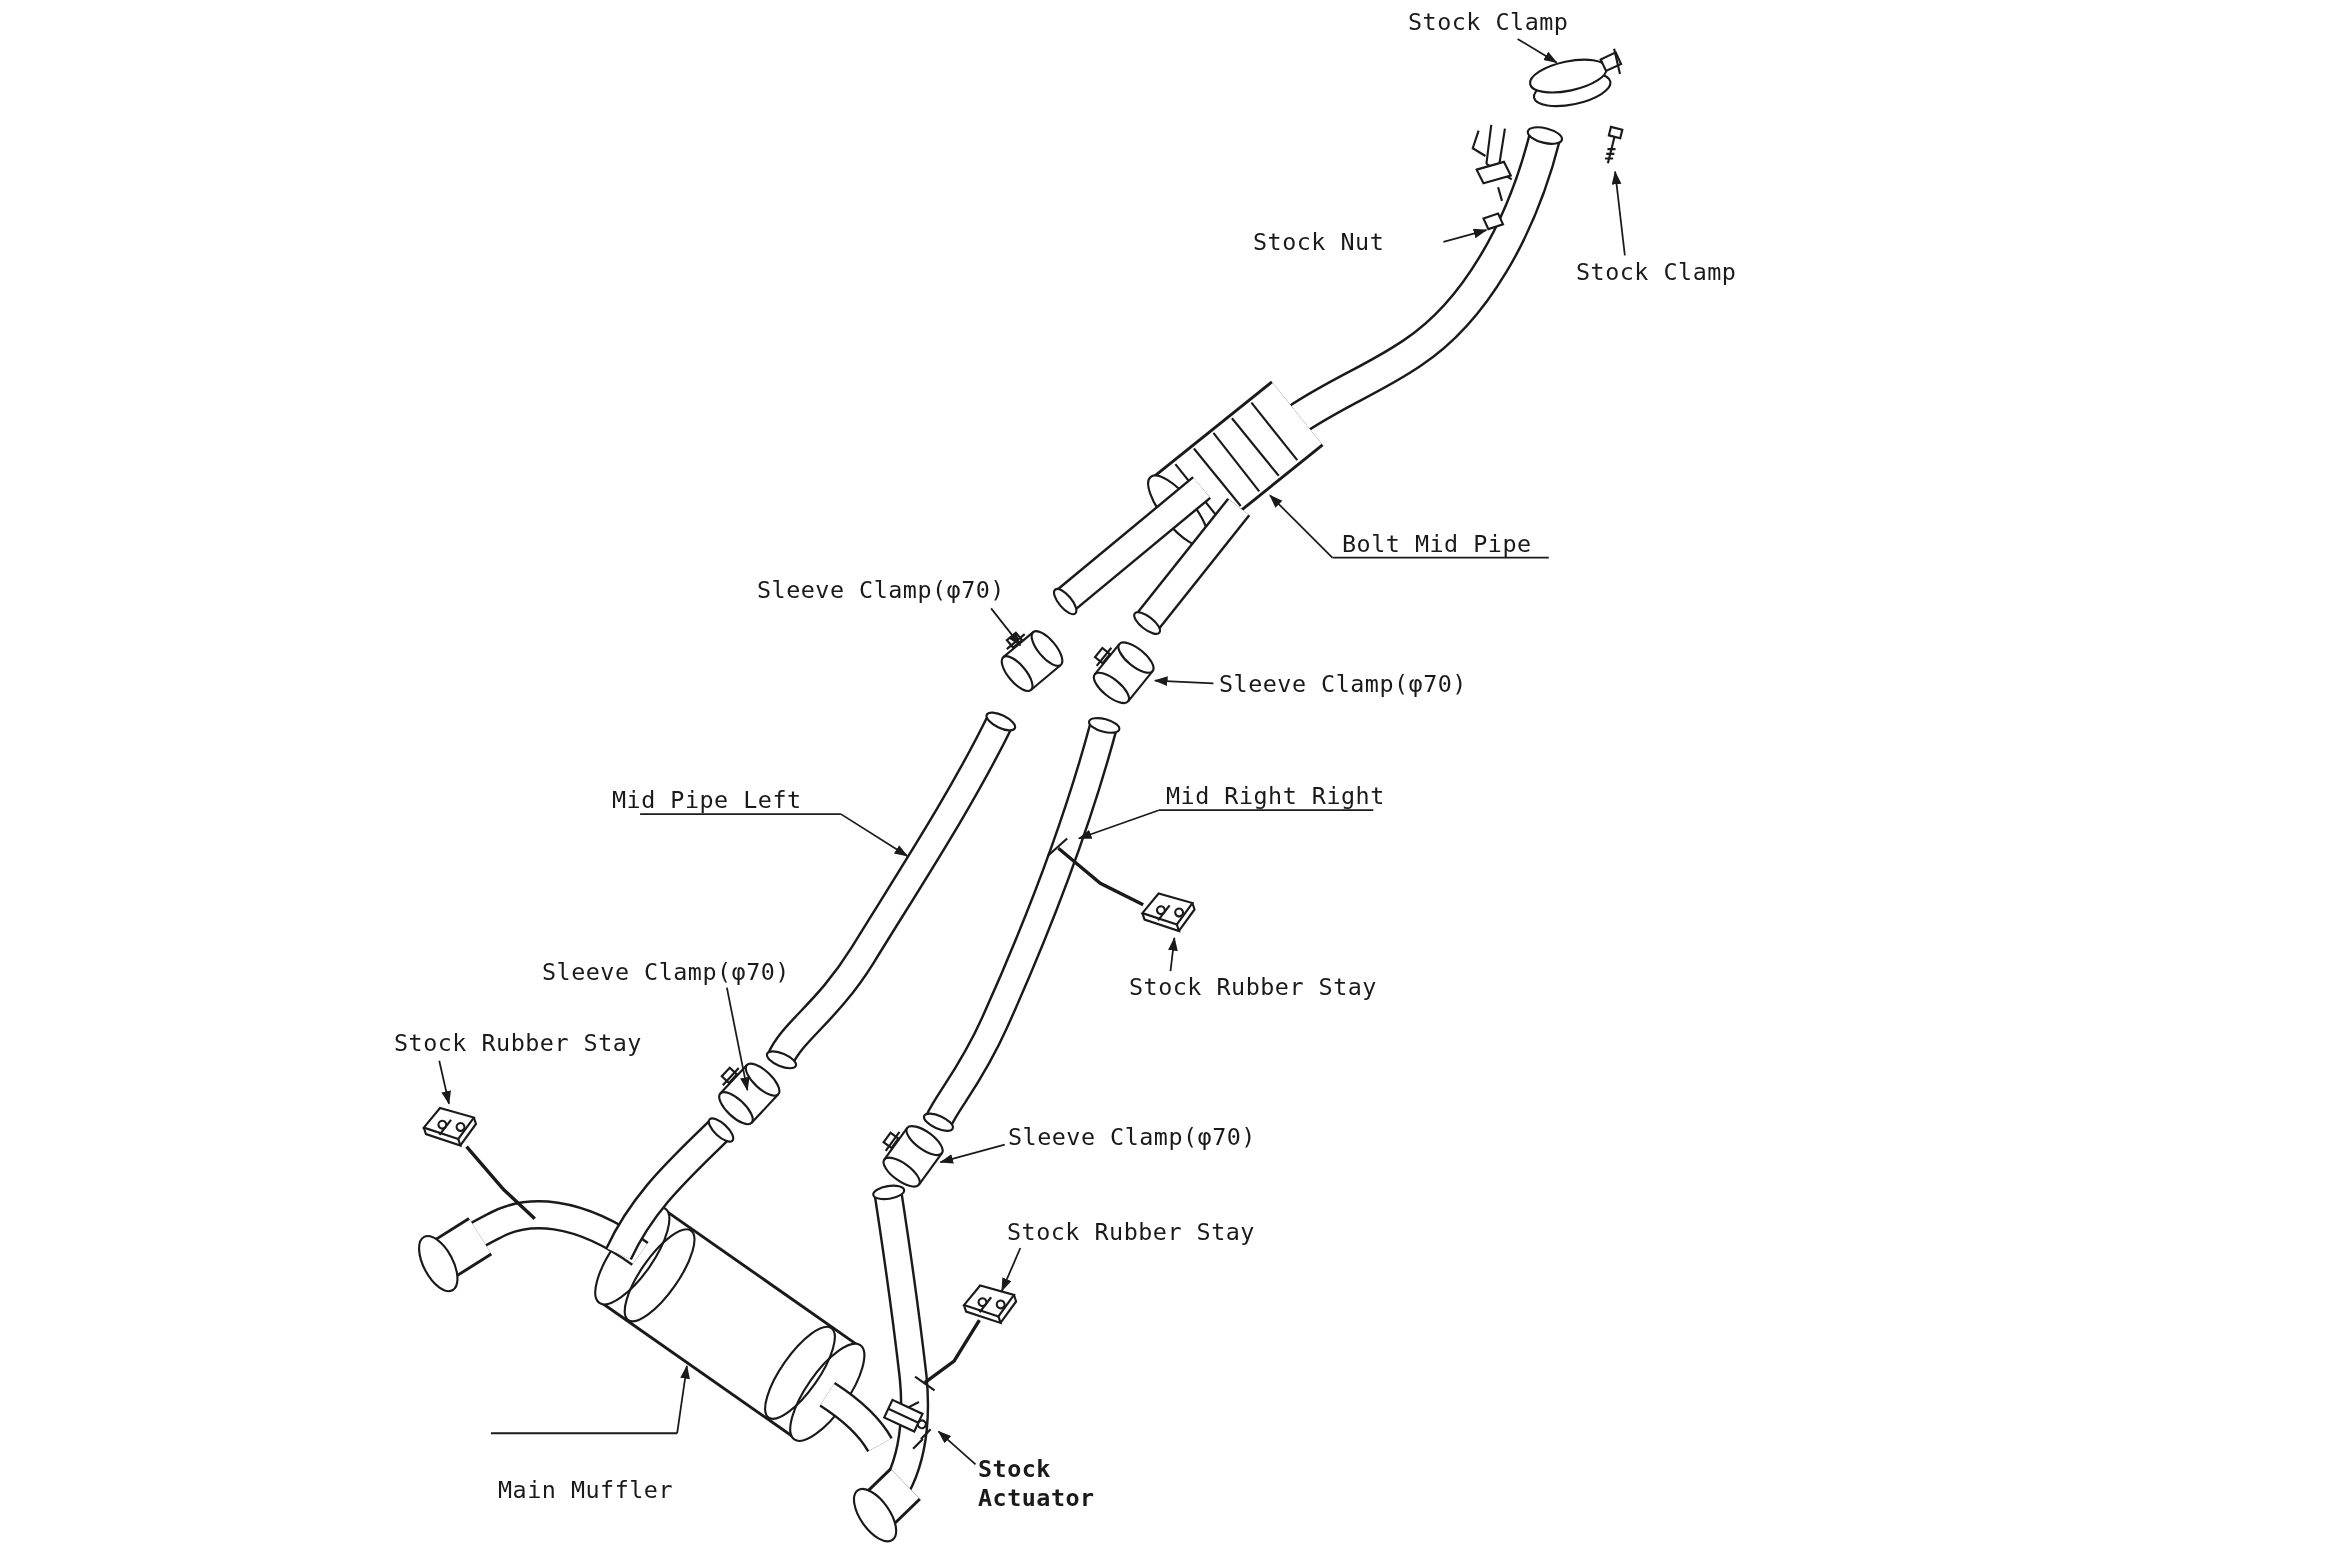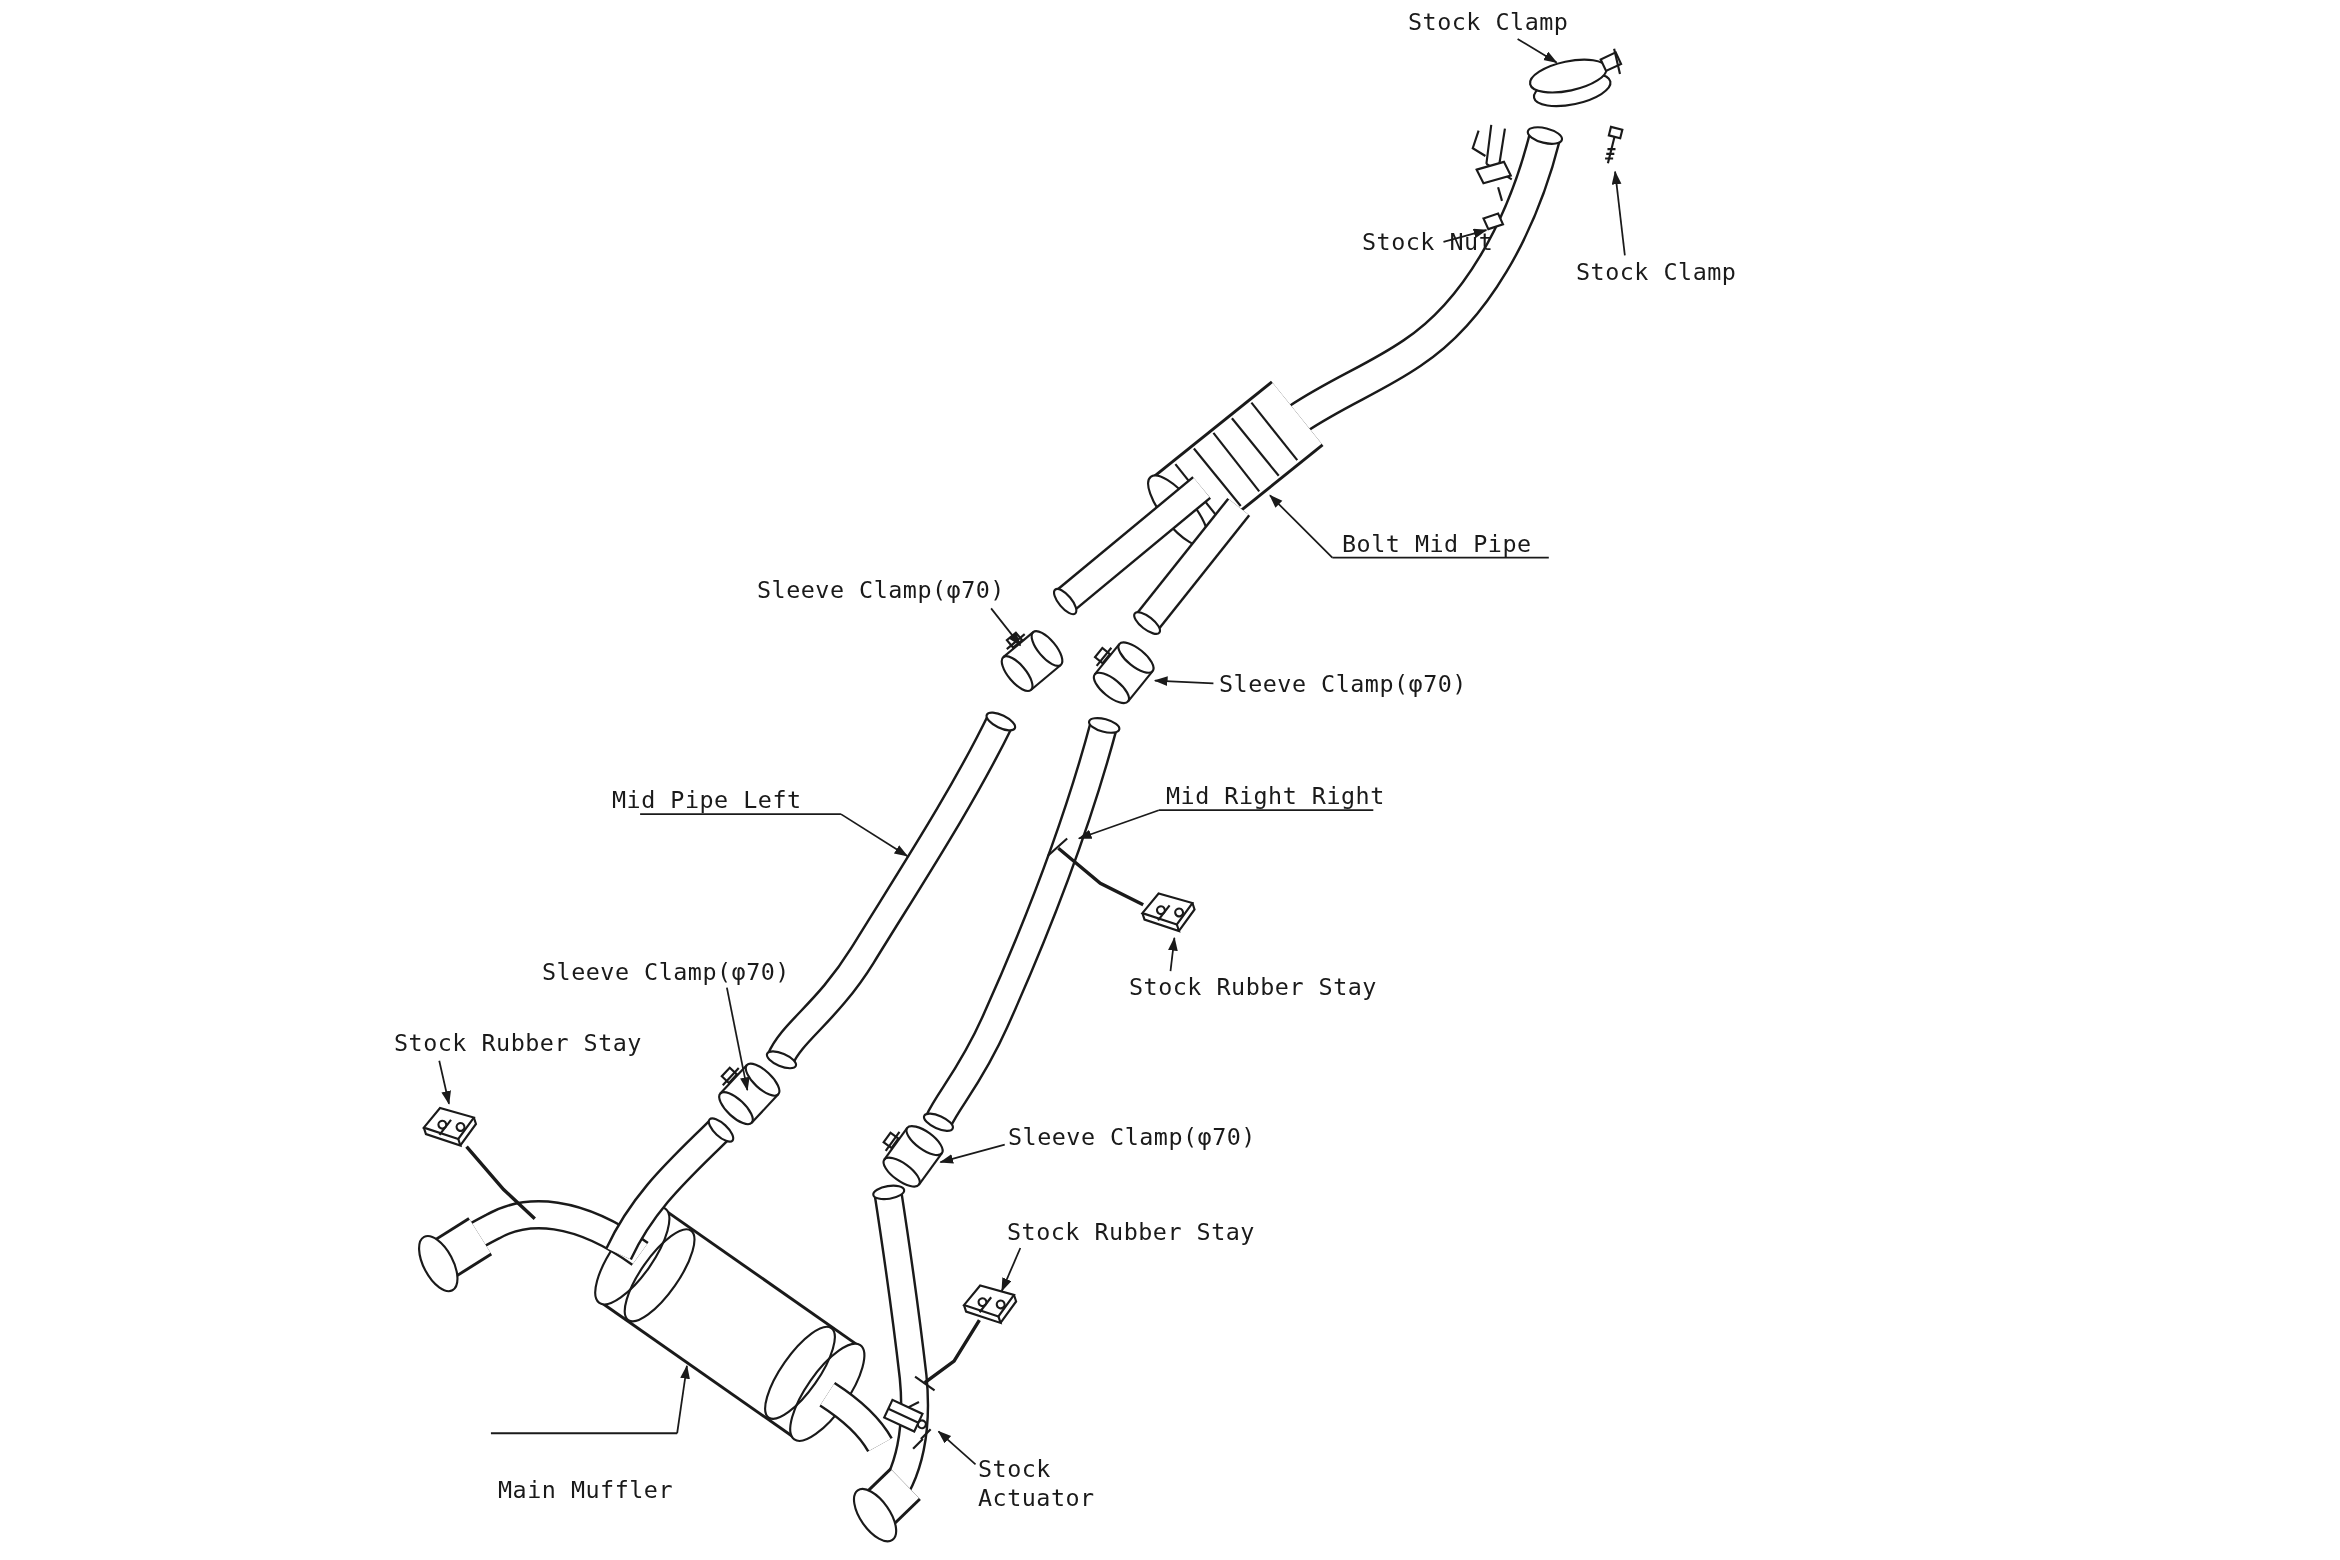--- a/index.html
+++ b/index.html
@@ -1,21 +1,21 @@
 <!DOCTYPE html>
 <html><head>
 <meta charset="utf-8">
 <style>
   html,body{margin:0;padding:0;background:#fff;}
   .stage{position:relative;width:2341px;height:1560px;background:#fff;overflow:hidden;
          font-family:"DejaVu Sans Mono", monospace;padding-left:7px;}
   .stage svg{position:absolute;left:0;top:0;}
   .lbl{position:absolute;font:23.4px/1.25 "DejaVu Sans Mono", monospace;color:#1a1a1a;
        white-space:nowrap;letter-spacing:0.5px;}
-  .lbl.wrap{white-space:normal;width:129px;}
+  .lbl.wrap{white-space:normal;width:129px;font-weight:bold;}
   
   .to{fill:none;stroke:#1a1a1a;stroke-linecap:butt;}
   .ti{fill:none;stroke:#ffffff;stroke-linecap:butt;}
   .ln{fill:none;stroke:#1a1a1a;stroke-width:2.2;}
   .fw{fill:#ffffff;stroke:#1a1a1a;stroke-width:2.2;}
   .rod{fill:none;stroke:#1a1a1a;stroke-width:3.5;}
   .ld{fill:none;stroke:#1a1a1a;stroke-width:1.8;marker-end:url(#arw);}
   .ul{fill:none;stroke:#1a1a1a;stroke-width:1.8;}
 </style>
 </head>
@@ -198,21 +198,21 @@
     <path d="M 450,1088 L 460,1132" class="ld"></path>
     <path d="M 1030,1174 L 964,1192" class="ld"></path>
     <path d="M 1046,1280 L 1027,1324" class="ld"></path>
     <line x1="503" y1="1470" x2="694" y2="1470" class="ul"></line>
     <path d="M 694,1470 L 704,1401" class="ld"></path>
     <path d="M 1000,1502 L 962,1468" class="ld"></path>
   </g>
 </svg>
 
 <div class="lbl" style="left:1408px;top:7.8px">Stock Clamp</div>
-<div class="lbl" style="left:1362px;top:228px">Stock Nut</div>
+<div class="lbl" style="left:1253px;top:228px">Stock Nut</div>
 <div class="lbl" style="left:1576px;top:258px">Stock Clamp</div>
 <div class="lbl" style="left:1342px;top:530px">Bolt Mid Pipe</div>
 <div class="lbl" style="left:757px;top:576px">Sleeve Clamp(φ70)</div>
 <div class="lbl" style="left:1219px;top:670px">Sleeve Clamp(φ70)</div>
 <div class="lbl" style="left:612px;top:786px">Mid Pipe Left</div>
 <div class="lbl" style="left:1166px;top:782px">Mid Right Right</div>
 <div class="lbl" style="left:542px;top:958px">Sleeve Clamp(φ70)</div>
 <div class="lbl" style="left:1129px;top:973px">Stock Rubber Stay</div>
 <div class="lbl" style="left:394px;top:1029px">Stock Rubber Stay</div>
 <div class="lbl" style="left:1008px;top:1123px">Sleeve Clamp(φ70)</div>

